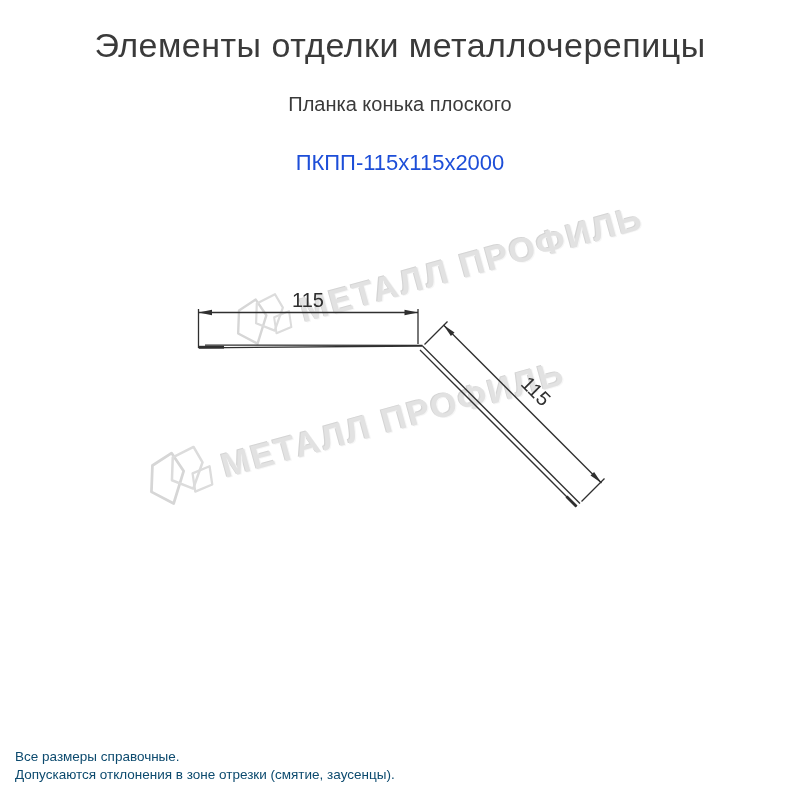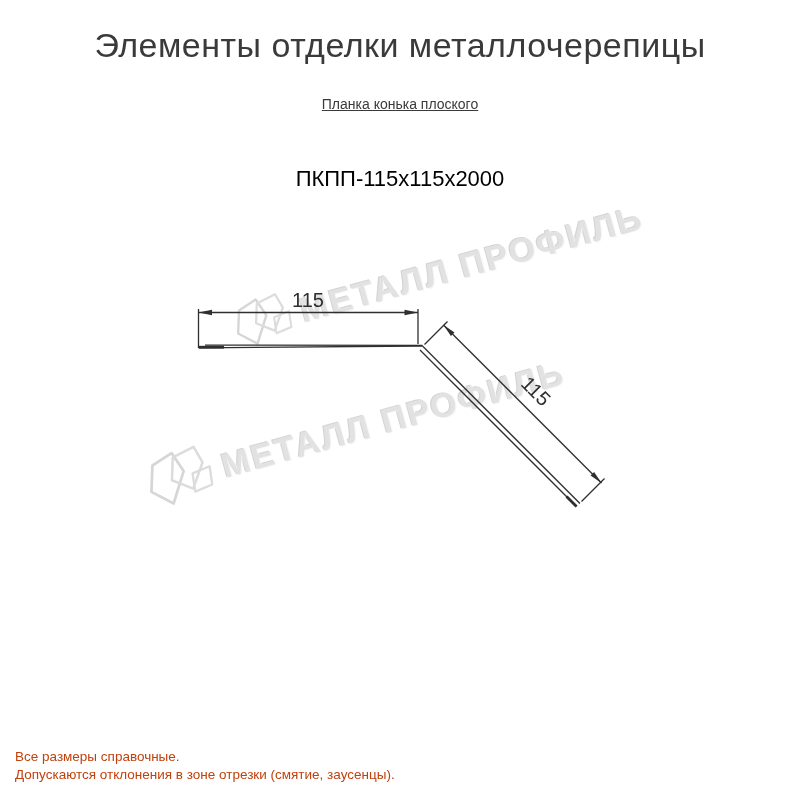--- a/index.html
+++ b/index.html
@@ -15,35 +15,33 @@
     position:absolute;left:0;top:30px;width:100%;
     text-align:center;
     font-size:34px;line-height:30px;
     color:#3a3a3a;
     letter-spacing:0.5px;
     white-space:nowrap;
   }
   .product-name{
     position:absolute;left:0;top:91px;width:100%;
     text-align:center;
-    font-size:14px;line-height:26px;
+    font-size:20px;line-height:26px;
     color:#3a3a3a;
-    text-decoration:underline;
   }
   .product-code{
     position:absolute;left:0;top:150px;width:100%;
     text-align:center;
     font-size:22px;line-height:26px;
-    color:#000000;
-    margin-top:16px;
+    color:#1d4ed8;
   }
   .footer-notes{
     position:absolute;left:15px;top:748px;
     font-size:13.5px;line-height:18px;
-    color:#c2410c;
+    color:#0c4a6e;
   }
   
   .watermark{
     position:absolute;
     display:flex;align-items:center;
     transform-origin:0 50%;
     z-index:1;
     pointer-events:none;
     white-space:nowrap;
   }

